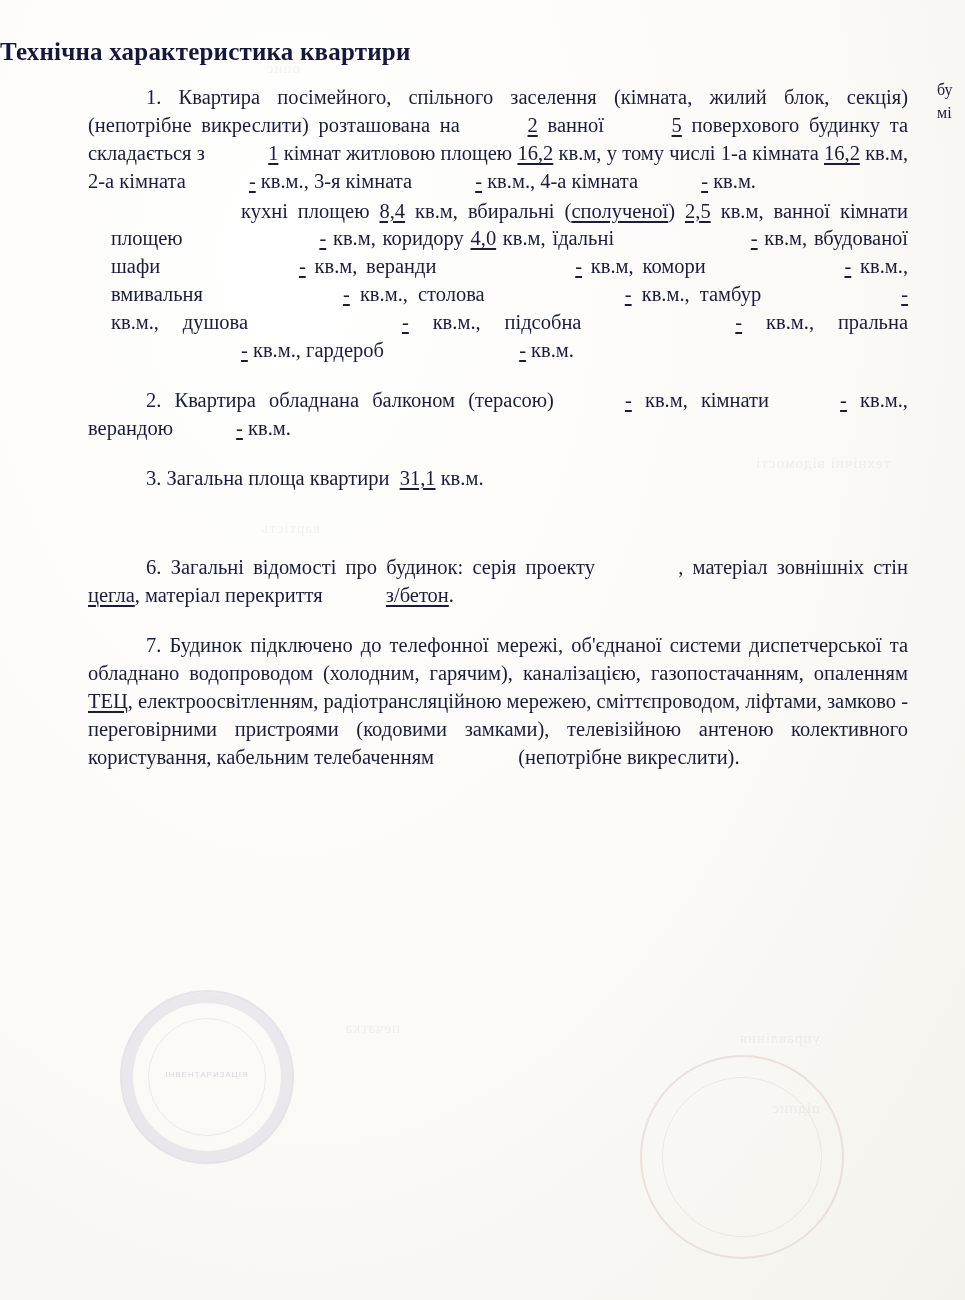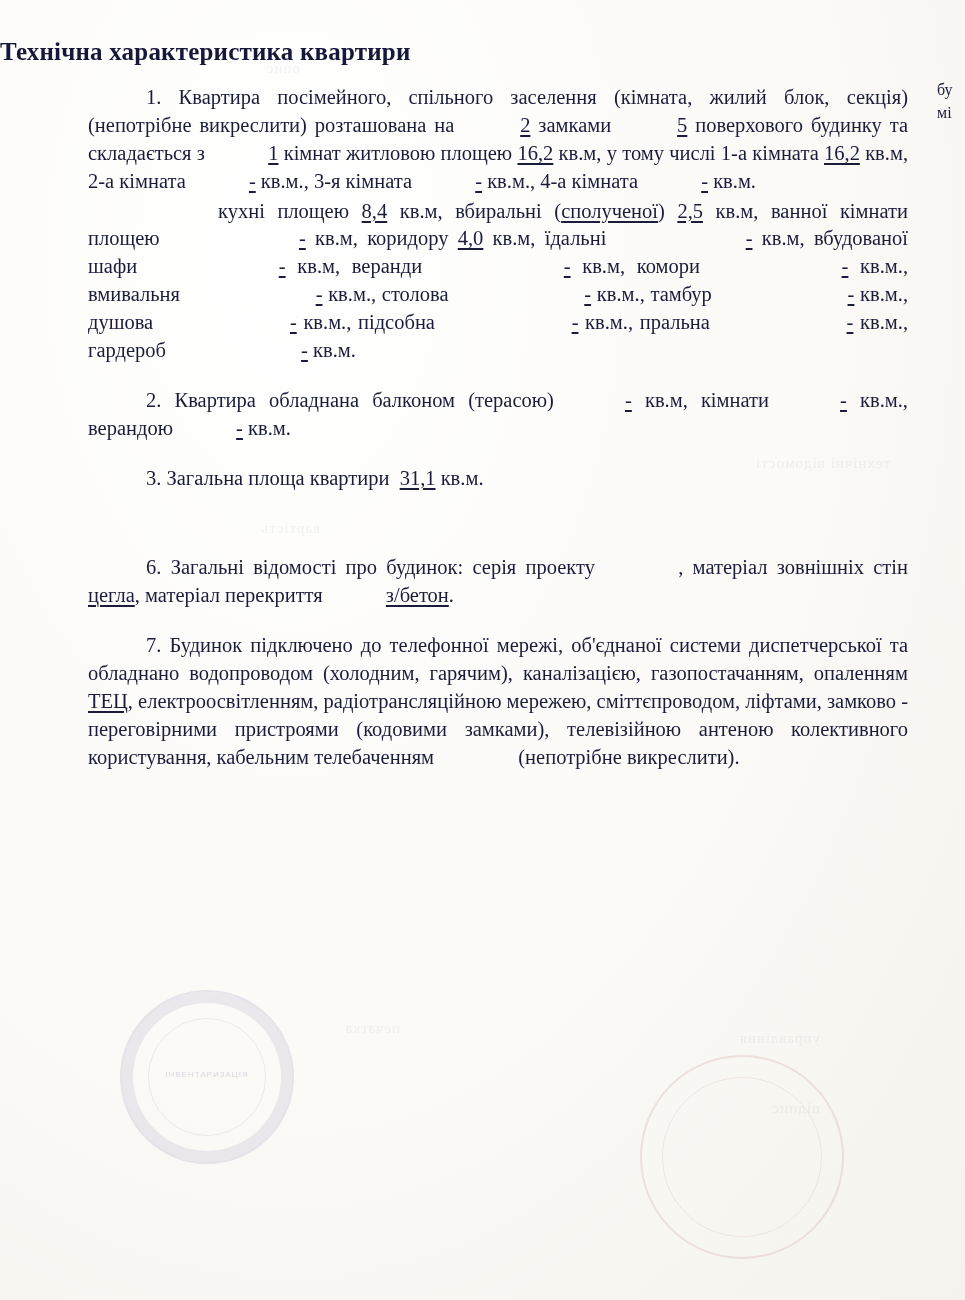--- a/index.html
+++ b/index.html
@@ -104,21 +104,21 @@
     font-size: 20.5px;
     line-height: 1.36;
     text-align: justify;
     color: #1a1c3a;
   }
   .para {
     margin: 0 0 2px 0;
     text-indent: 0;
   }
   .para.indent { text-indent: 58px; }
-  .para.indent-sub { text-indent: 130px; }
+  .para.indent-sub { text-indent: 130px; margin-left: 23px; }
   .gap { height: 20px; }
 
   
   .fill {
     text-decoration: underline;
     text-underline-offset: 3px;
     white-space: nowrap;
   }
   .fill.blankwide {
     display: inline-block;
@@ -188,21 +188,21 @@
     <div>мі</div>
   </div>
 
   <div class="body-text">
 
     <p class="para indent">
       <span>1.</span>
       <span>Квартира посімейного, спільного</span>
       <span>заселення (кімната, жилий блок, секція) (непотрібне викреслити) розташована на</span>
       <span class="fill blanknarrow">2</span>
-      <span>замками</span>
+      <span>ванної</span>
       <span class="fill blanknarrow">5</span>
       <span>поверхового будинку та складається з</span>
       <span class="fill blanknarrow">1</span>
       <span>кімнат житловою площею</span>
       <span class="fill">16,2</span>
       <span>кв.м, у тому числі 1-а кімната</span>
       <span class="fill">16,2</span>
       <span>кв.м, 2-а кімната</span>
       <span class="fill blanknarrow">-</span>
       <span>кв.м., 3-я кімната</span>

